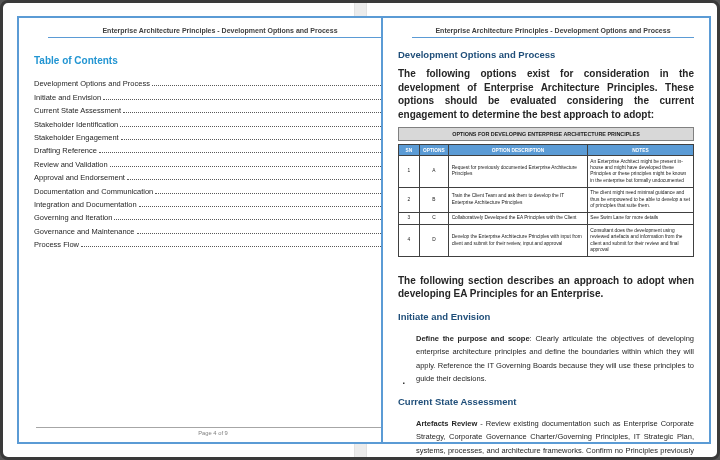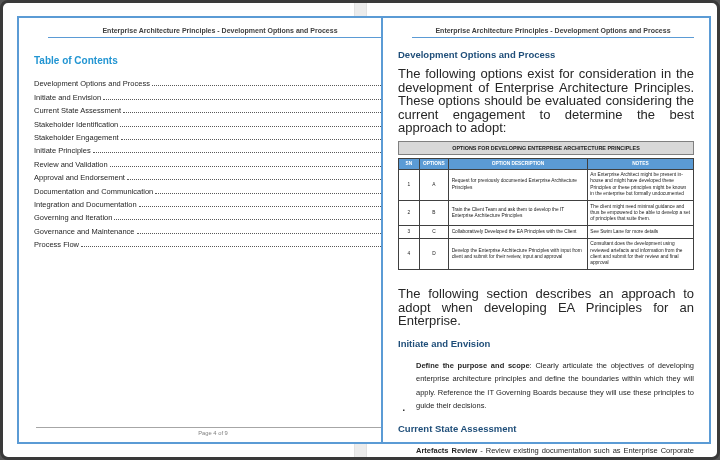--- a/index.html
+++ b/index.html
@@ -32,21 +32,21 @@
   .toc-dots { flex:1; border-bottom:1.2px dotted #595959; margin:0 1px 2px 2px; }
   .toc-page { width:10px; text-align:right; }
   
   .page-footer { margin-top:auto; }
   .footer-line { border-top:1.2px solid #A6A6A6; margin:0 2px 2px 2px; }
   .footer-text { text-align:center; font-size:5.8px; color:#7F7F7F; }
   
   .sec-heading { font-size:9.5px; font-weight:bold; color:#1F4E79; }
   .h-top { margin:11px 0 7px 0; }
   .h-mid { margin:10px 0 7px 0; }
-  .body-para { font-size:13px; line-height:13.5px; color:#262626; text-align:justify; }
+  .body-para { font-size:10px; line-height:13.5px; color:#262626; text-align:justify;font-weight:bold; }
   .tbl-caption {
     margin-top:6px; margin-bottom:3px; background:#D8D8D8;
     border:1px solid #808080; text-align:center; font-weight:bold;
     font-size:5.4px; color:#1a1a1a; padding:3px 0;
   }
   table.options { width:100%; border-collapse:collapse; }
   table.options th {
     background:#5B9BD5; color:#fff; font-size:4.8px; font-weight:bold;
     border:1px solid #404040; padding:2.5px 1px; text-align:center;
   }
@@ -98,21 +98,21 @@
           <span class="toc-page">5</span>
         </div>
 
         <div class="toc-row">
           <span class="toc-label">Stakeholder Engagement</span>
           <span class="toc-dots"></span>
           <span class="toc-page">6</span>
         </div>
 
         <div class="toc-row">
-          <span class="toc-label">Initiate Principles</span>
+          <span class="toc-label">Drafting Reference</span>
           <span class="toc-dots"></span>
           <span class="toc-page">6</span>
         </div>
 
         <div class="toc-row">
           <span class="toc-label">Review and Validation</span>
           <span class="toc-dots"></span>
           <span class="toc-page">6</span>
         </div>
 

